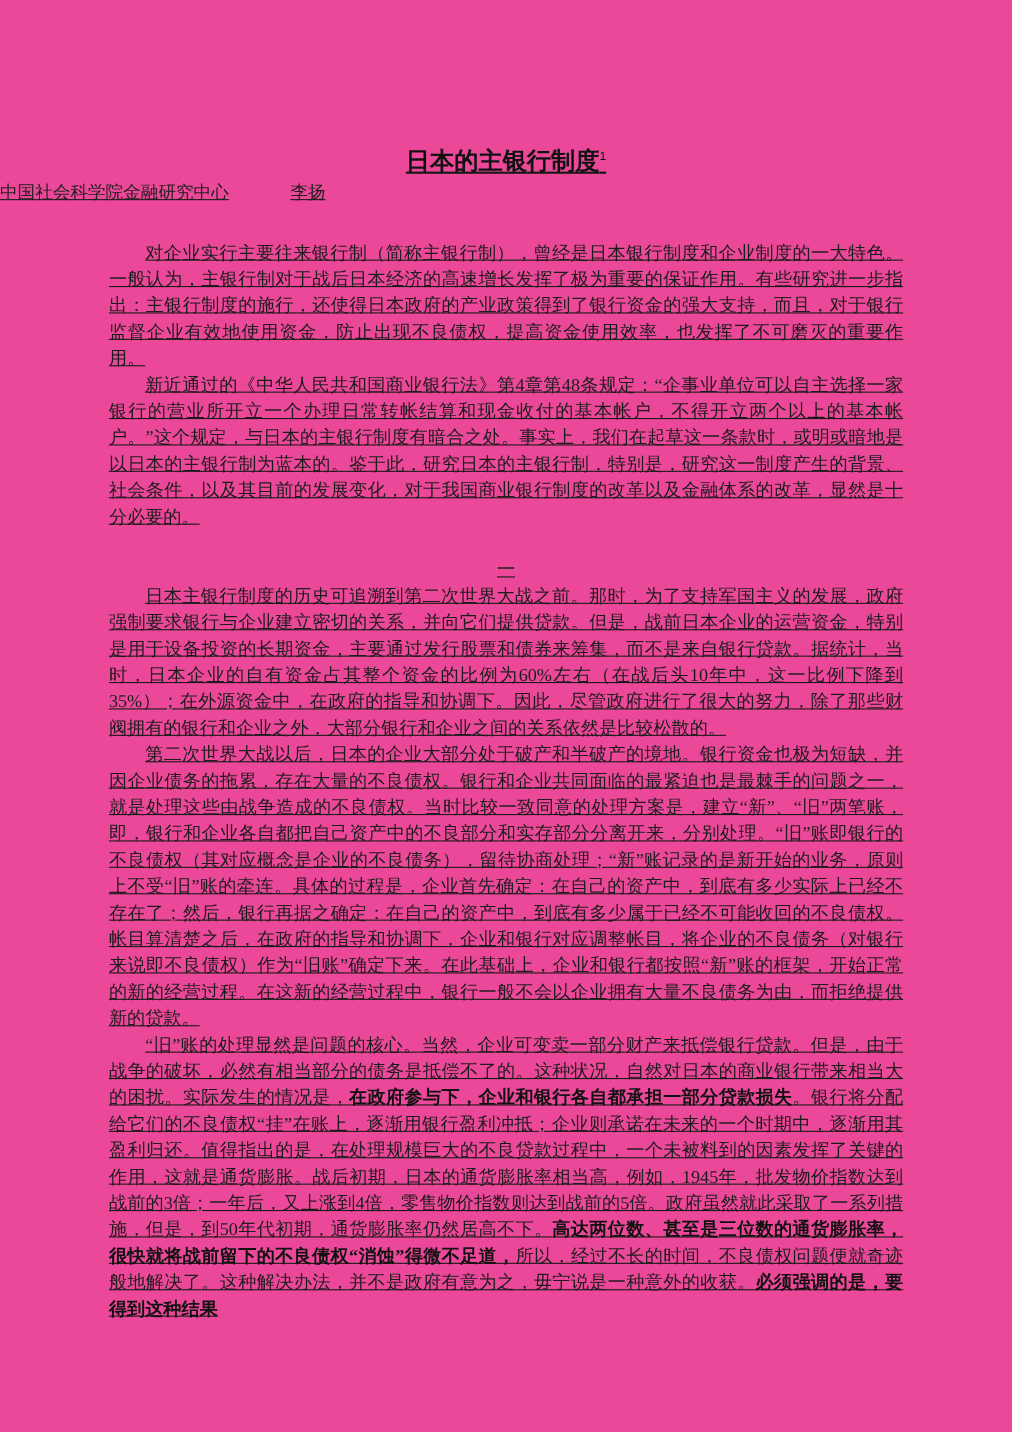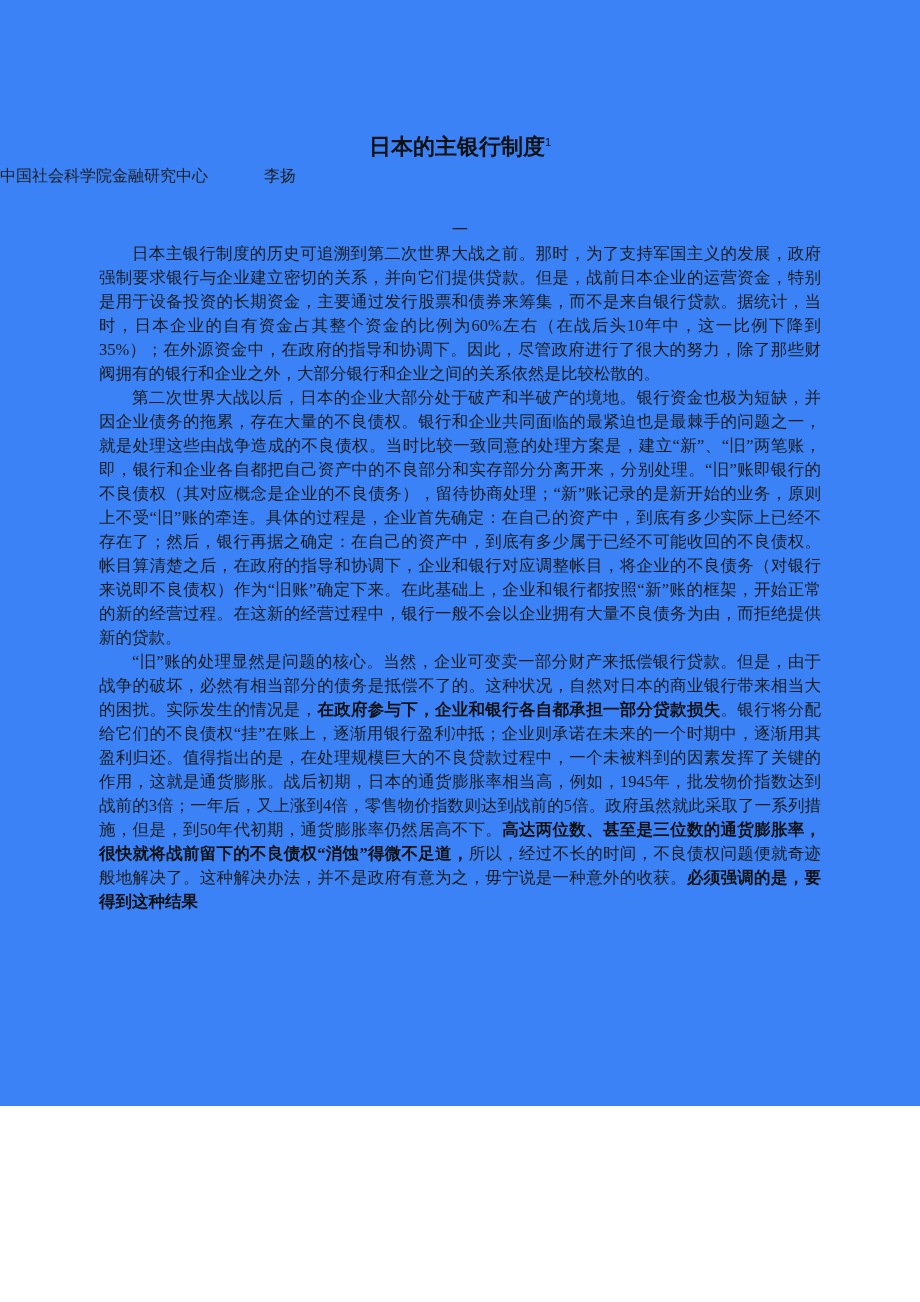--- a/index.html
+++ b/index.html
@@ -3,25 +3,26 @@
 <meta charset="utf-8">
 <style>
   html, body {
     margin: 0;
     padding: 0;
     background: #ffffff;
   }
   .page {
     position: relative;
     width: 920px;
-    height: 1106px;
-    background: #3b82f6;
+    height: 1302px;
+    background: #ec4899;
     overflow: hidden;
     color: #1a1a1a;
     font-family: "Liberation Serif", "DejaVu Serif", serif;
+    text-decoration: underline;
   }
   .doc-title {
     margin: 134px 0 0 0;
     text-align: center;
     font-family: "Liberation Sans", "DejaVu Sans", sans-serif;
     font-weight: 700;
     font-size: 22px;
     line-height: 26px;
     color: #111111;
   }
@@ -92,20 +93,22 @@
 </head>
 <body>
 
 <div class="page">
 
   <h1 class="doc-title"><span>日本的主银行制度</span><sup class="fn-ref">1</sup></h1>
 
   <div class="byline"><span>中国社会科学院金融研究中心</span><span class="byline-gap"></span><span>李扬</span></div>
 
   <div class="doc-body">
+      <p class="para"><span class="run">对企业实行主要往来银行制（简称主银行制），曾经是日本银行制度和企业制度的一大特色。一般认为，主银行制对于战后日本经济的高速增长发挥了极为重要的保证作用。有些研究进一步指出：主银行制度的施行，还使得日本政府的产业政策得到了银行资金的强大支持，而且，对于银行监督企业有效地使用资金，防止出现不良债权，提高资金使用效率，也发挥了不可磨灭的重要作用。</span></p>
+      <p class="para"><span class="run">新近通过的《中华人民共和国商业银行法》第4章第48条规定：“企事业单位可以自主选择一家银行的营业所开立一个办理日常转帐结算和现金收付的基本帐户，不得开立两个以上的基本帐户。”这个规定，与日本的主银行制度有暗合之处。事实上，我们在起草这一条款时，或明或暗地是以日本的主银行制为蓝本的。鉴于此，研究日本的主银行制，特别是，研究这一制度产生的背景、社会条件，以及其目前的发展变化，对于我国商业银行制度的改革以及金融体系的改革，显然是十分必要的。</span></p>
       <div class="section-heading">一</div>
       <p class="para"><span class="run">日本主银行制度的历史可追溯到第二次世界大战之前。那时，为了支持军国主义的发展，政府强制要求银行与企业建立密切的关系，并向它们提供贷款。但是，战前日本企业的运营资金，特别是用于设备投资的长期资金，主要通过发行股票和债券来筹集，而不是来自银行贷款。据统计，当时，日本企业的自有资金占其整个资金的比例为60%左右（在战后头10年中，这一比例下降到35%）；在外源资金中，在政府的指导和协调下。因此，尽管政府进行了很大的努力，除了那些财阀拥有的银行和企业之外，大部分银行和企业之间的关系依然是比较松散的。</span></p>
       <p class="para"><span class="run">第二次世界大战以后，日本的企业大部分处于破产和半破产的境地。银行资金也极为短缺，并因企业债务的拖累，存在大量的不良债权。银行和企业共同面临的最紧迫也是最棘手的问题之一，就是处理这些由战争造成的不良债权。当时比较一致同意的处理方案是，建立“新”、“旧”两笔账，即，银行和企业各自都把自己资产中的不良部分和实存部分分离开来，分别处理。“旧”账即银行的不良债权（其对应概念是企业的不良债务），留待协商处理；“新”账记录的是新开始的业务，原则上不受“旧”账的牵连。具体的过程是，企业首先确定：在自己的资产中，到底有多少实际上已经不存在了；然后，银行再据之确定：在自己的资产中，到底有多少属于已经不可能收回的不良债权。帐目算清楚之后，在政府的指导和协调下，企业和银行对应调整帐目，将企业的不良债务（对银行来说即不良债权）作为“旧账”确定下来。在此基础上，企业和银行都按照“新”账的框架，开始正常的新的经营过程。在这新的经营过程中，银行一般不会以企业拥有大量不良债务为由，而拒绝提供新的贷款。</span></p>
       <p class="para"><span class="run">“旧”账的处理显然是问题的核心。当然，企业可变卖一部分财产来抵偿银行贷款。但是，由于战争的破坏，必然有相当部分的债务是抵偿不了的。这种状况，自然对日本的商业银行带来相当大的困扰。实际发生的情况是，</span><span class="run bold">在政府参与下，企业和银行各自都承担一部分贷款损失</span><span class="run">。银行将分配给它们的不良债权“挂”在账上，逐渐用银行盈利冲抵；企业则承诺在未来的一个时期中，逐渐用其盈利归还。值得指出的是，在处理规模巨大的不良贷款过程中，一个未被料到的因素发挥了关键的作用，这就是通货膨胀。战后初期，日本的通货膨胀率相当高，例如，1945年，批发物价指数达到战前的3倍；一年后，又上涨到4倍，零售物价指数则达到战前的5倍。政府虽然就此采取了一系列措施，但是，到50年代初期，通货膨胀率仍然居高不下。</span><span class="run bold">高达两位数、甚至是三位数的通货膨胀率，很快就将战前留下的不良债权“消蚀”得微不足道，</span><span class="run">所以，经过不长的时间，不良债权问题便就奇迹般地解决了。这种解决办法，并不是政府有意为之，毋宁说是一种意外的收获。</span><span class="run bold">必须强调的是，要得到这种结果</span></p>
     </div>
 
 
 </div>
 
 </body></html>

